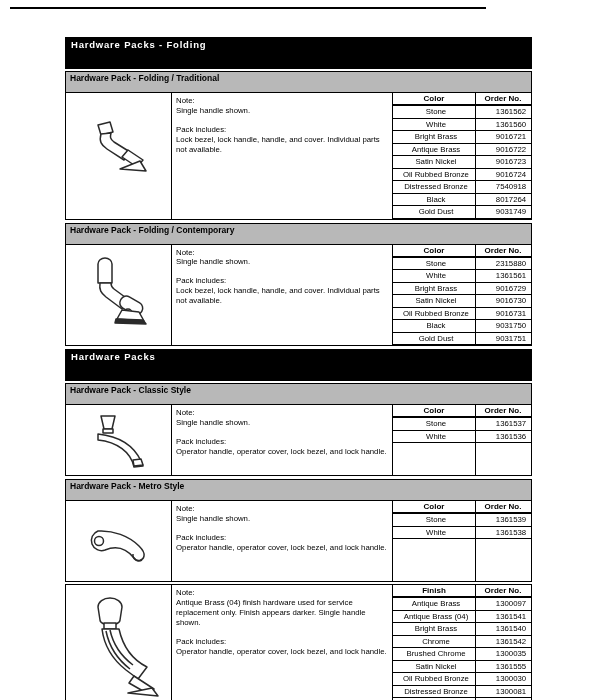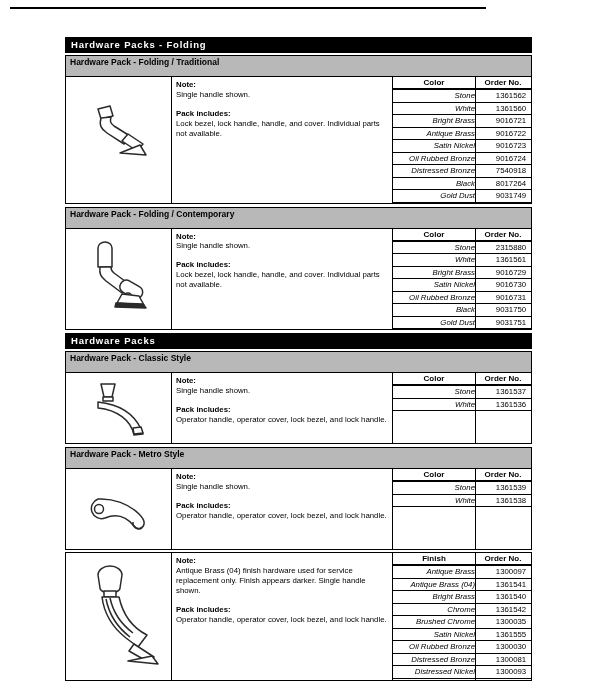--- a/index.html
+++ b/index.html
@@ -6,21 +6,21 @@
   body{
     width:600px;height:700px;background:#ffffff;position:relative;
     font-family:"Liberation Sans", sans-serif;color:#000;
     -webkit-font-smoothing:antialiased;
   }
   .top-rule{position:absolute;left:10px;top:7px;width:476px;height:2px;background:#000;}
   .content{position:absolute;left:65px;top:37px;width:467px;}
 
   .group-bar{
     background:var(--group-bar,#000);color:var(--group-text,#fff);
-    height:16px;line-height:16px;font-weight:bold;font-size:9.5px;
+    height:32px;line-height:16px;font-weight:bold;font-size:9.5px;
     letter-spacing:0.8px;padding-left:6px;box-sizing:border-box;margin-bottom:2px;
   }
   .section{margin-bottom:3px;}
   .section-header{
     background:var(--section-bar,#b8b8b8);border:1px solid #000;
     height:22px;line-height:12px;font-weight:bold;font-size:8.5px;
     padding-left:4px;box-sizing:border-box;
   }
   .section-body{
     border:1px solid #000;margin-top:-1px;display:flex;align-items:stretch;
@@ -28,37 +28,37 @@
   }
   .image-cell{
     width:106px;min-width:106px;border-right:1px solid #000;box-sizing:border-box;
     display:flex;align-items:center;justify-content:center;overflow:hidden;
   }
   .note-cell{
     width:221px;min-width:221px;border-right:1px solid #000;box-sizing:border-box;
     padding:3px 4px 2px 4px;font-size:7.8px;line-height:1.28;
   }
   .note-cell p{margin:0;}
-  .note-cell p.lbl{font-weight:bold;}
+  .note-cell p.lbl{font-weight:normal;}
   .note-cell .gap{height:9px;}
   .table-cell{flex:1;position:relative;}
   .table-cell::before{
     content:"";position:absolute;left:82px;top:0;bottom:0;width:1px;background:#000;
   }
   table.parts{
     border-collapse:collapse;width:100%;font-size:7.8px;table-layout:fixed;
     position:relative;z-index:1;
   }
   table.parts col.c1{width:82px;}
   table.parts th{
     font-weight:bold;border-bottom:2px solid #000;height:11px;
     text-align:center;padding:0;font-size:8px;
   }
   table.parts td{border-bottom:1px solid #000;height:11.5px;padding:0;}
-  table.parts td.c1{padding-left:4px;text-align:right;font-style:italic;}
+  table.parts td.c1{padding-left:4px;text-align:center;}
   table.parts td.c2{text-align:center;padding-left:16px;}
 
   
   .sec-folding-traditional  .section-body{min-height:125px;}
   .sec-folding-contemporary .section-body{min-height:99px;}
   .sec-classic-style        .section-body{min-height:70px;}
   .sec-metro-style          .section-body{min-height:80px;}
   .sec-estate-style         .section-body{min-height:127px;}
 
   .drawing{display:block;}

